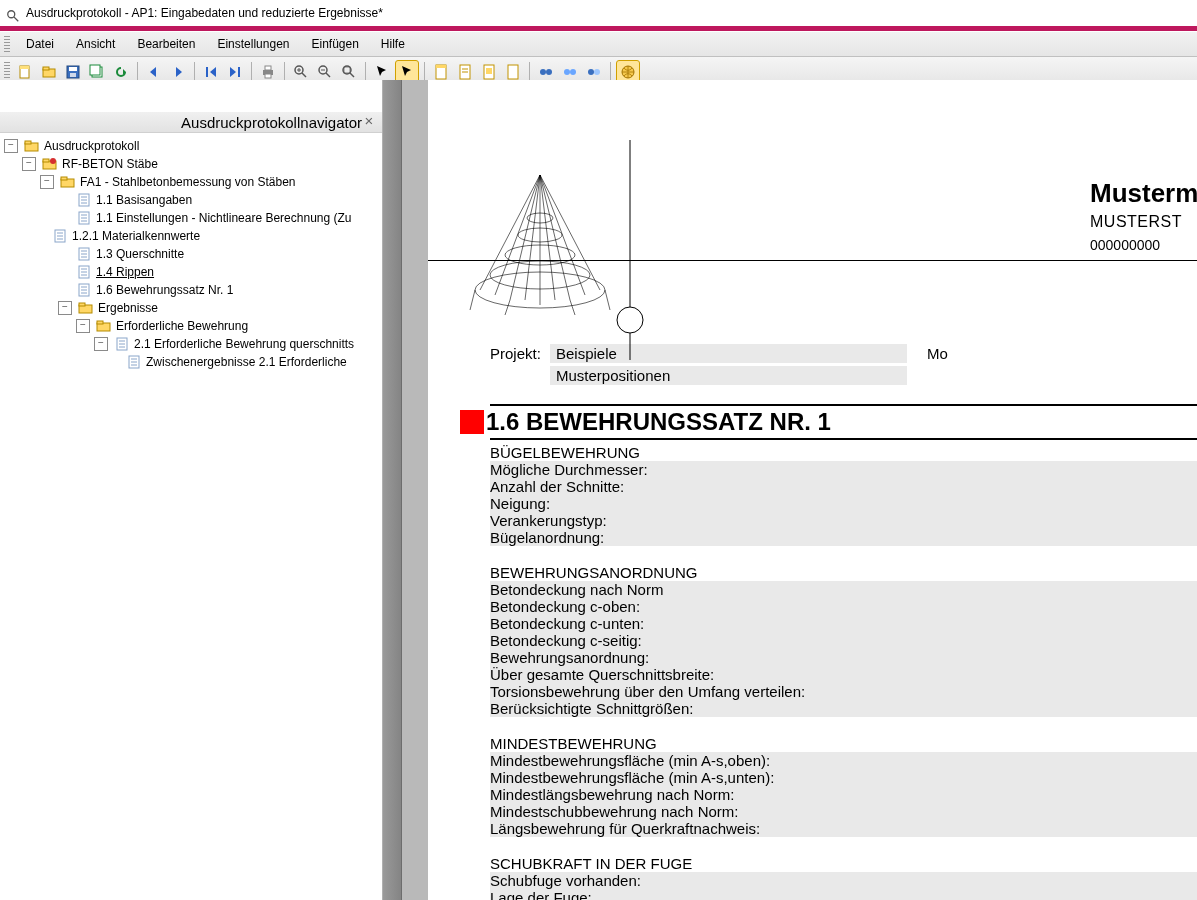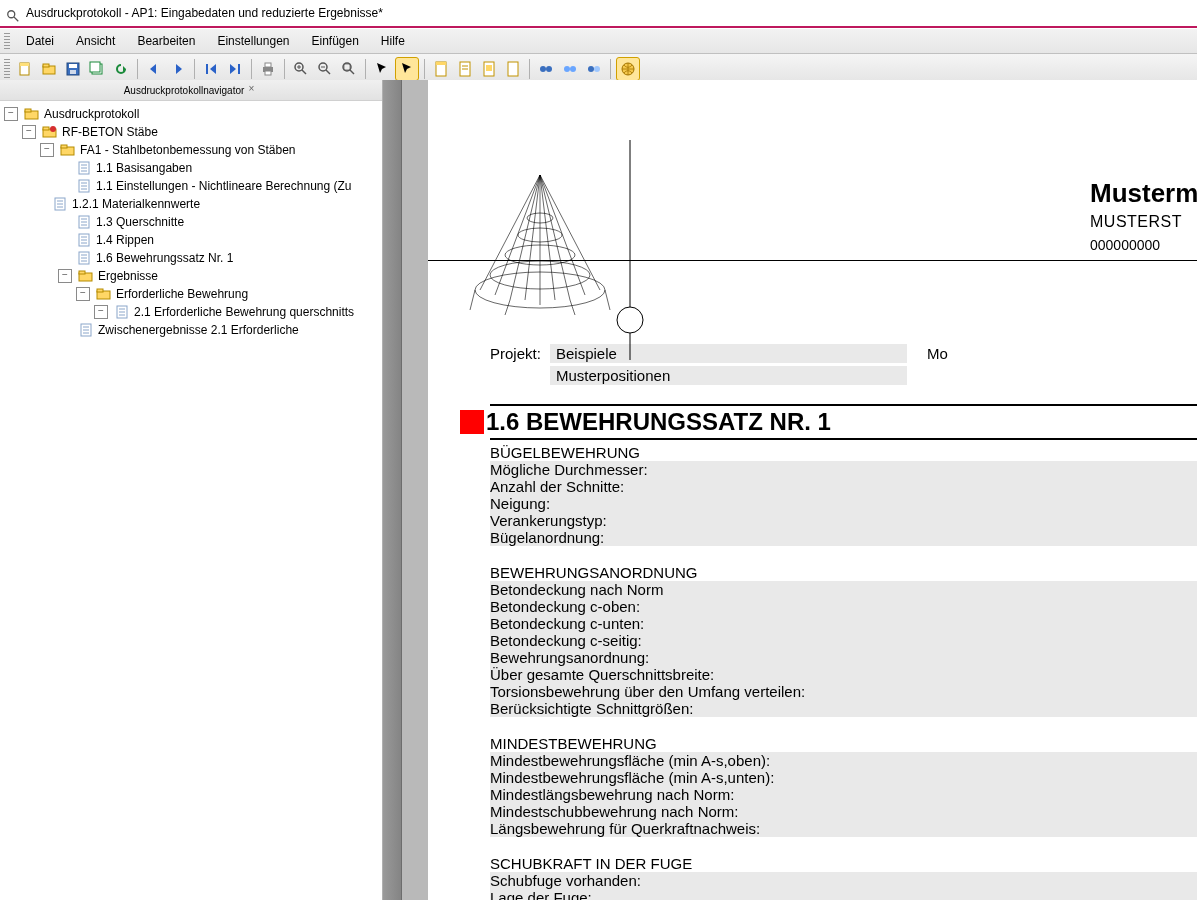--- a/index.html
+++ b/index.html
@@ -11,21 +11,21 @@
     background: #fff;
     overflow: hidden;
     height: 900px;
     width: 1197px;
   }
   .titlebar {
     height: 26px;
     line-height: 26px;
     padding-left: 6px;
     background: #fff;
-    border-bottom: 2px solid #be185d;
+    border-bottom: 5px solid #be185d;
     font-size: 12px;
     display: flex;
     align-items: center;
   }
   .titlebar .mag-icon {
     width: 14px; height: 14px; margin-right: 6px;
   }
   .menubar {
     height: 24px;
     background: linear-gradient(to bottom, #f2f2f2, #e6e6e6);
@@ -86,22 +86,23 @@
     display: flex;
     flex-direction: column;
   }
   .nav-header {
     height: 20px;
     padding: 0 6px;
     background: linear-gradient(to bottom, #f0f0f0, #e2e2e2);
     border-bottom: 1px solid #d0d0d0;
     display: flex;
     align-items: center;
-    justify-content: center;
-    font-size: 10px;
+    justify-content: flex-end;
+    font-size: 15px;
+    margin-top: 32px;
   }
   .nav-header .close {
     width: 14px; height: 14px; text-align: center; line-height: 12px;
     color: #666;
   }
   .tree {
     flex: 1;
     overflow: auto;
     padding: 4px 0;
     font-size: 12px;
@@ -443,38 +444,38 @@
         <div class="tree-row" style="padding-left: 58px;">
           <span class="twisty blank"></span>
           <span class="tree-icon"><svg width="16" height="16">
               <rect x="3" y="2" width="10" height="12" fill="#fff" stroke="#8aa5c9"></rect>
               <line x1="5" y1="5" x2="11" y2="5" stroke="#8aa5c9"></line>
               <line x1="5" y1="8" x2="11" y2="8" stroke="#8aa5c9"></line>
               <line x1="5" y1="11" x2="11" y2="11" stroke="#8aa5c9"></line>
             </svg></span>
           <span>1.3 Querschnitte</span>
         </div>
+        <div class="tree-row" style="padding-left: 58px; text-decoration: underline;">
+          <span class="twisty blank"></span>
+          <span class="tree-icon"><svg width="16" height="16">
+              <rect x="3" y="2" width="10" height="12" fill="#fff" stroke="#8aa5c9"></rect>
+              <line x1="5" y1="5" x2="11" y2="5" stroke="#8aa5c9"></line>
+              <line x1="5" y1="8" x2="11" y2="8" stroke="#8aa5c9"></line>
+              <line x1="5" y1="11" x2="11" y2="11" stroke="#8aa5c9"></line>
+            </svg></span>
+          <span>1.4 Rippen</span>
+        </div>
         <div class="tree-row" style="padding-left: 58px;">
           <span class="twisty blank"></span>
           <span class="tree-icon"><svg width="16" height="16">
               <rect x="3" y="2" width="10" height="12" fill="#fff" stroke="#8aa5c9"></rect>
               <line x1="5" y1="5" x2="11" y2="5" stroke="#8aa5c9"></line>
               <line x1="5" y1="8" x2="11" y2="8" stroke="#8aa5c9"></line>
               <line x1="5" y1="11" x2="11" y2="11" stroke="#8aa5c9"></line>
             </svg></span>
-          <span>1.4 Rippen</span>
-        </div>
-        <div class="tree-row" style="padding-left: 58px;">
-          <span class="twisty blank"></span>
-          <span class="tree-icon"><svg width="16" height="16">
-              <rect x="3" y="2" width="10" height="12" fill="#fff" stroke="#8aa5c9"></rect>
-              <line x1="5" y1="5" x2="11" y2="5" stroke="#8aa5c9"></line>
-              <line x1="5" y1="8" x2="11" y2="8" stroke="#8aa5c9"></line>
-              <line x1="5" y1="11" x2="11" y2="11" stroke="#8aa5c9"></line>
-            </svg></span>
           <span>1.6 Bewehrungssatz Nr. 1</span>
         </div>
         <div class="tree-row" style="padding-left: 58px;">
           <span class="twisty">−</span>
           <span class="tree-icon"><svg width="16" height="16">
               <rect x="1" y="5" width="13" height="8" fill="#ffd766" stroke="#b58b00"></rect>
               <rect x="1" y="3" width="6" height="3" fill="#ffd766" stroke="#b58b00"></rect>
             </svg></span>
           <span>Ergebnisse</span>
         </div>
@@ -489,21 +490,21 @@
         <div class="tree-row" style="padding-left: 94px;">
           <span class="twisty">−</span>
           <span class="tree-icon"><svg width="16" height="16">
               <rect x="3" y="2" width="10" height="12" fill="#fff" stroke="#8aa5c9"></rect>
               <line x1="5" y1="5" x2="11" y2="5" stroke="#8aa5c9"></line>
               <line x1="5" y1="8" x2="11" y2="8" stroke="#8aa5c9"></line>
               <line x1="5" y1="11" x2="11" y2="11" stroke="#8aa5c9"></line>
             </svg></span>
           <span>2.1 Erforderliche Bewehrung querschnitts</span>
         </div>
-        <div class="tree-row" style="padding-left: 60px;">
+        <div class="tree-row" style="padding-left: 108px;">
           <span class="twisty blank"></span>
           <span class="tree-icon"><svg width="16" height="16">
               <rect x="3" y="2" width="10" height="12" fill="#fff" stroke="#8aa5c9"></rect>
               <line x1="5" y1="5" x2="11" y2="5" stroke="#8aa5c9"></line>
               <line x1="5" y1="8" x2="11" y2="8" stroke="#8aa5c9"></line>
               <line x1="5" y1="11" x2="11" y2="11" stroke="#8aa5c9"></line>
             </svg></span>
           <span>Zwischenergebnisse 2.1 Erforderliche</span>
         </div>
       </div>

